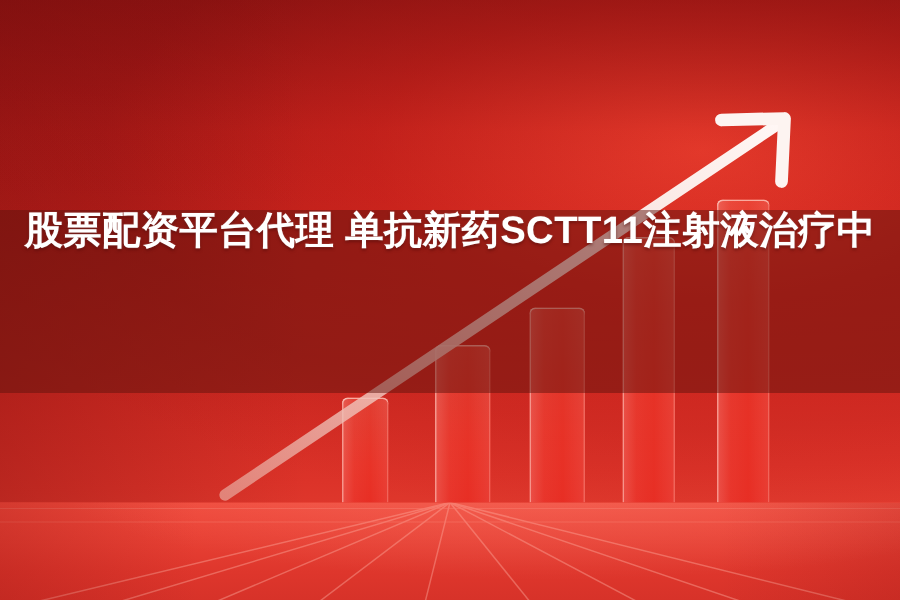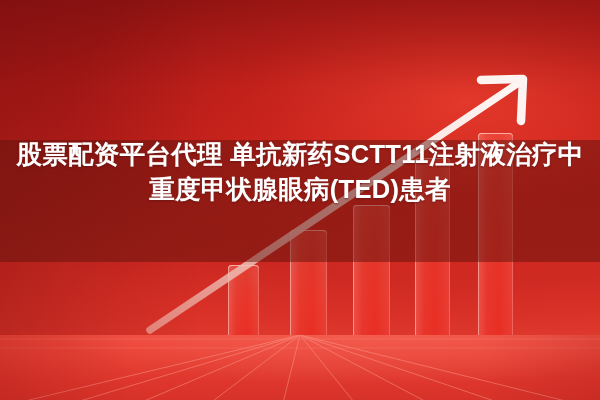--- a/index.html
+++ b/index.html
@@ -137,21 +137,21 @@
 
   
   .headline {
     position: absolute;
     left: 0; top: 140px;
     width: 600px;
     height: 106px;
     display: flex;
     flex-direction: column;
     align-items: center;
-    justify-content: flex-start;
+    justify-content: space-between;
     gap: 6px;
   }
   .headline-line {
     color: #ffffff;
     font-size: 25.5px;
     font-weight: bold;
     line-height: 1.12;
     letter-spacing: 0.3px;
     white-space: nowrap;
     text-shadow:
@@ -218,16 +218,15 @@
         <line x1="0" y1="13" x2="600" y2="13"></line>
       </g>
     </svg>
     <div class="floor-sheen"></div>
   </div>
 
   <div class="text-band"></div>
 
   <div class="headline">
     <div class="headline-line">股票配资平台代理 单抗新药SCTT11注射液治疗中</div>
-    <div class="headline-line">重度甲状腺眼病(TED)患者</div>
   </div>
 
 </div>
 
 </body></html>

